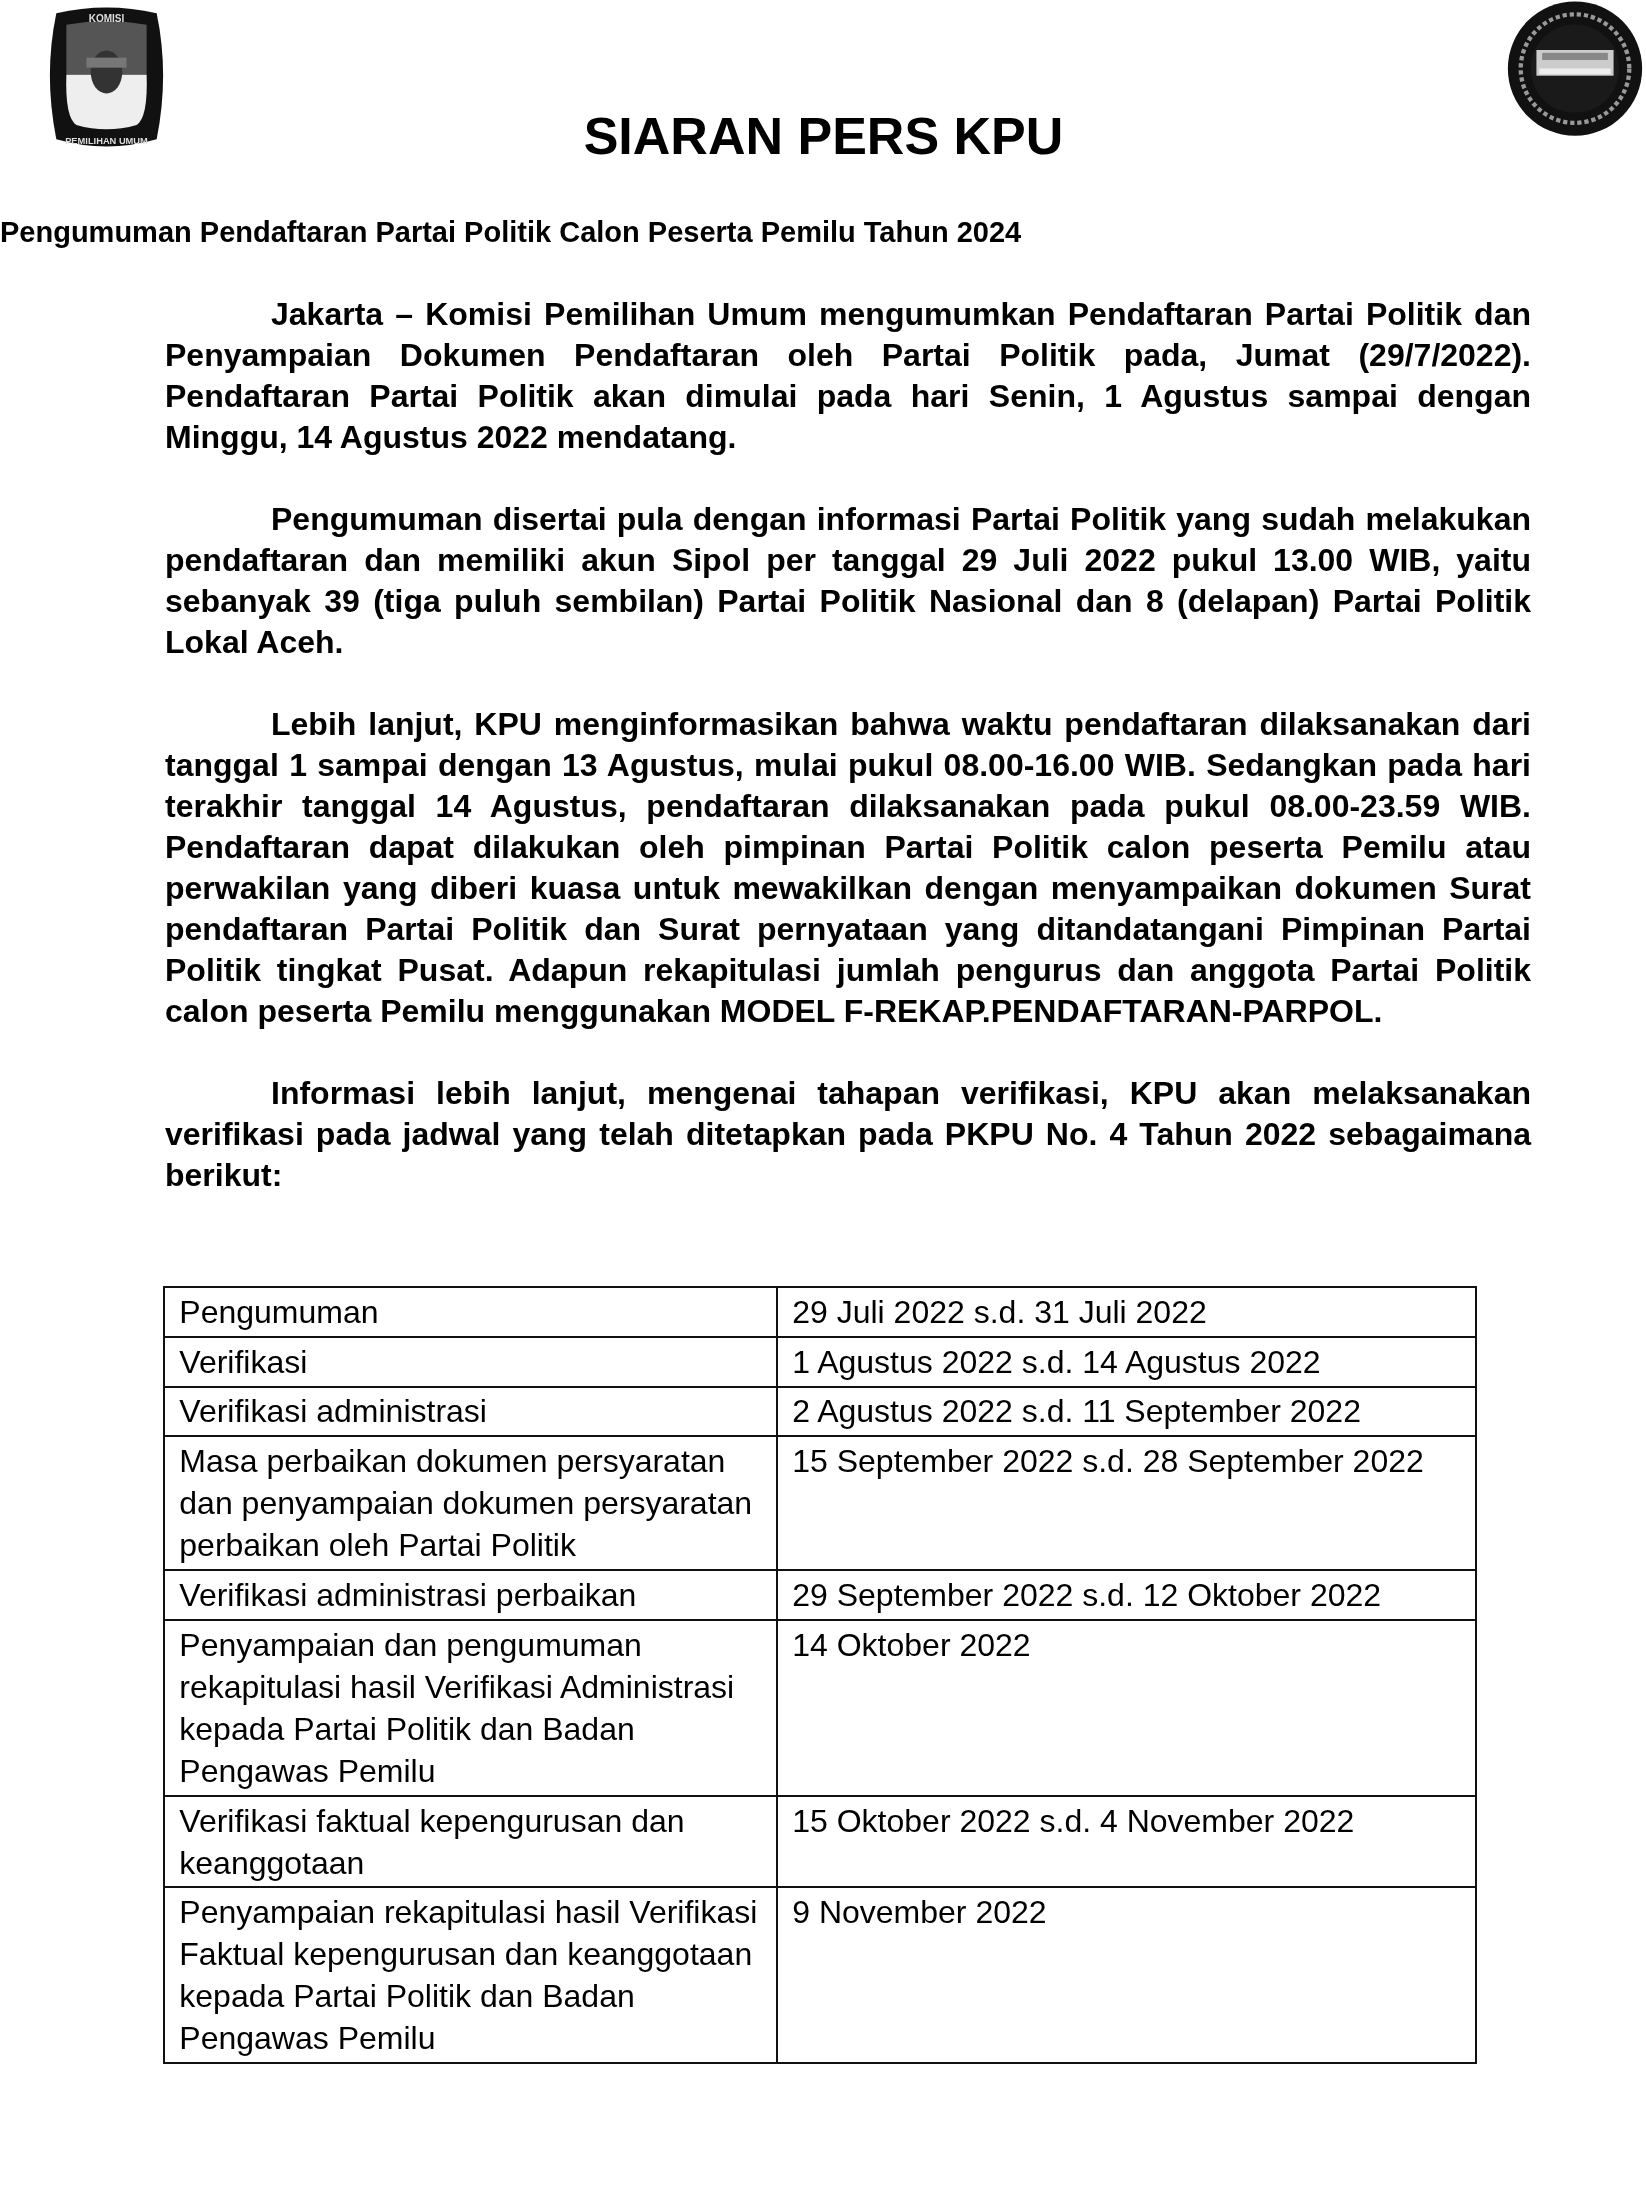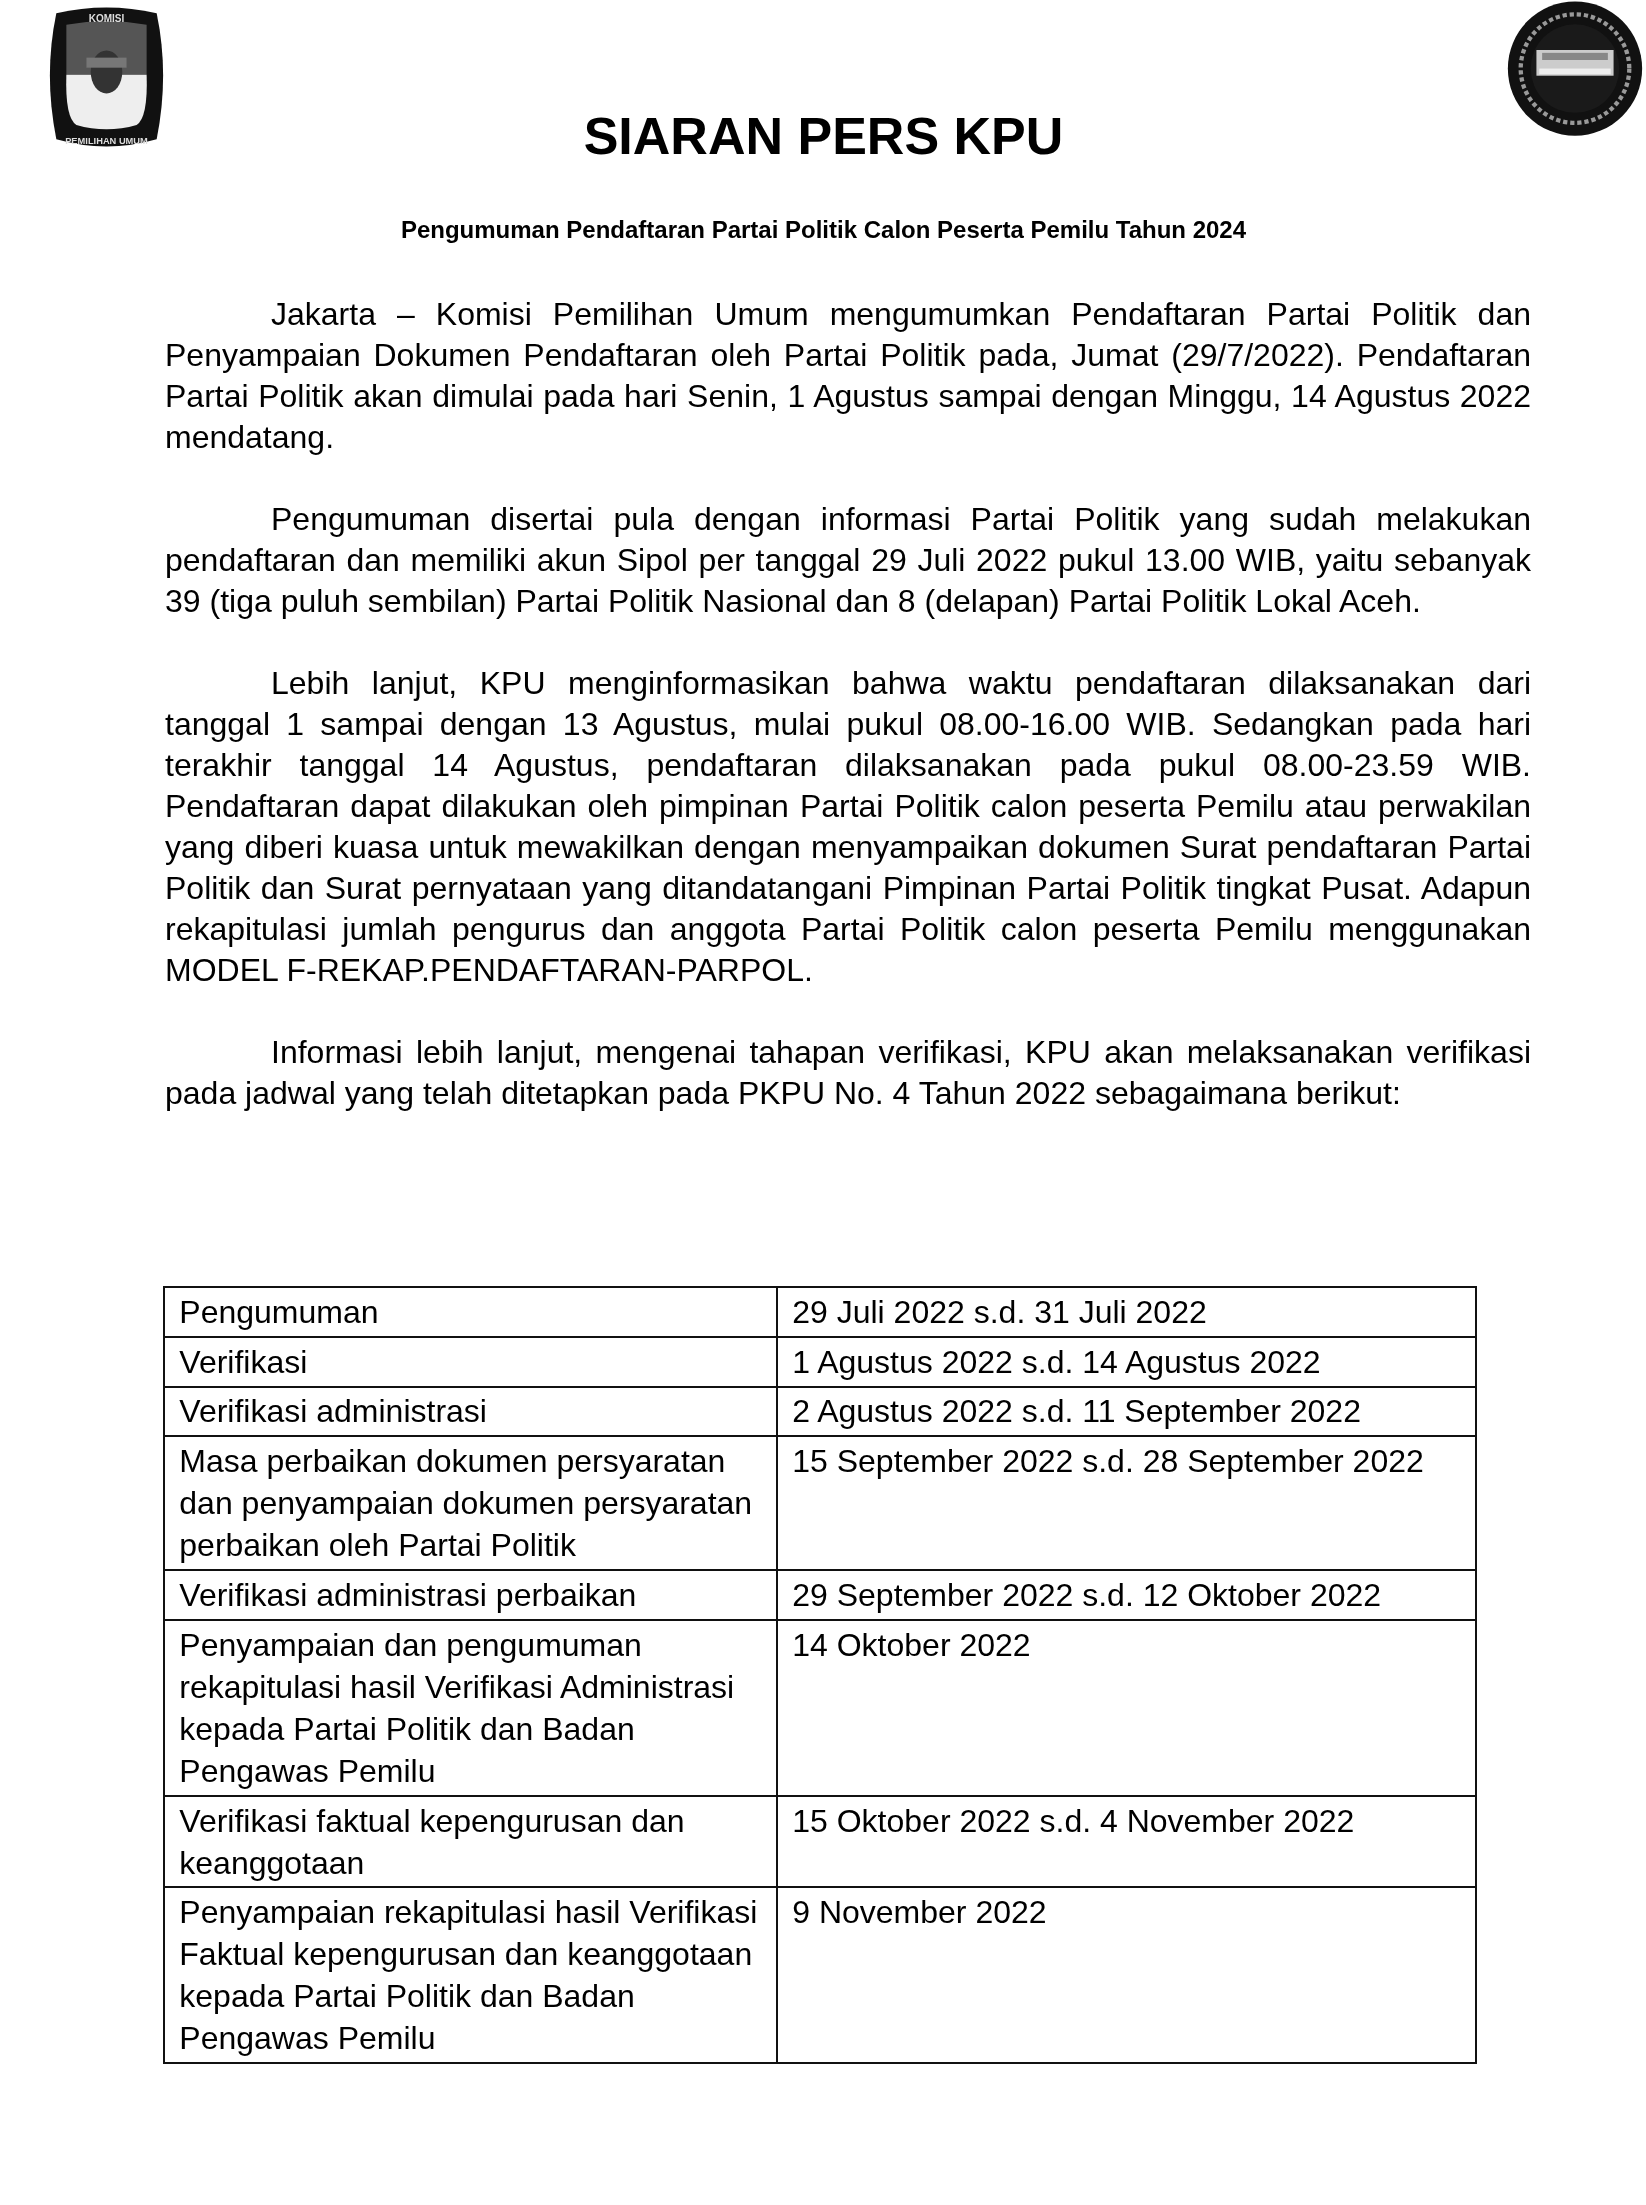--- a/index.html
+++ b/index.html
@@ -1,22 +1,22 @@
 <!DOCTYPE html>
 <html style="font-size:11.5px"><head>
   <meta charset="utf-8">
   <style>
     html, body { margin: 0; padding: 0; background: #ffffff; }
     body { width: 1647px; height: 2205px; position: relative; overflow: hidden; color: #000; font-family: "Liberation Sans", sans-serif; }
     .logo-left { position: absolute; left: 42px; top: 2.9px; width: 132px; width: 129px; height: 148px; }
     .logo-right { position: absolute; left: 1505px; top: 0px; width: 140px; height: 140px; }
     .title { position: absolute; left: 0; width: 1647px; top: 106px; text-align: center; font-weight: bold; font-size: 52px; letter-spacing: 0px; }
-    .subtitle { position: absolute; left: 0; width: 1647px; top: 216px; text-align: center; font-weight: bold; font-size: 24px; }
+    .subtitle { position: absolute; left: 0; width: 1647px; top: 216px; text-align: left; font-weight: bold; font-size: 29px; }
     .body { position: absolute; left: 165px; width: 1370px; top: 294px; font-size: 32px; line-height: 41px; }
-    .para { text-align: justify; text-indent: 106px; margin: 0 4px 41px 0; }
+    .para { text-align: justify; text-indent: 106px; margin: 0 4px 41px 0; font-weight: bold; }
     .table-wrap { position: absolute; left: 163px; top: 1286px; width: 1314px; }
     table { border-collapse: collapse; width: 1314px; font-size: 32px; }
     td { border: 2.9px solid #111; vertical-align: top; padding: 2.9px 13px 2.9px 14.3px; line-height: 42px; }
     td.c1 { width: 589px; border-radius: 24px; }
     td.c2 { width: 677px; margin-left: 20px; }
     .spacer { display: block; height: 42px; }
   </style>
 </head>
 <body>
 

